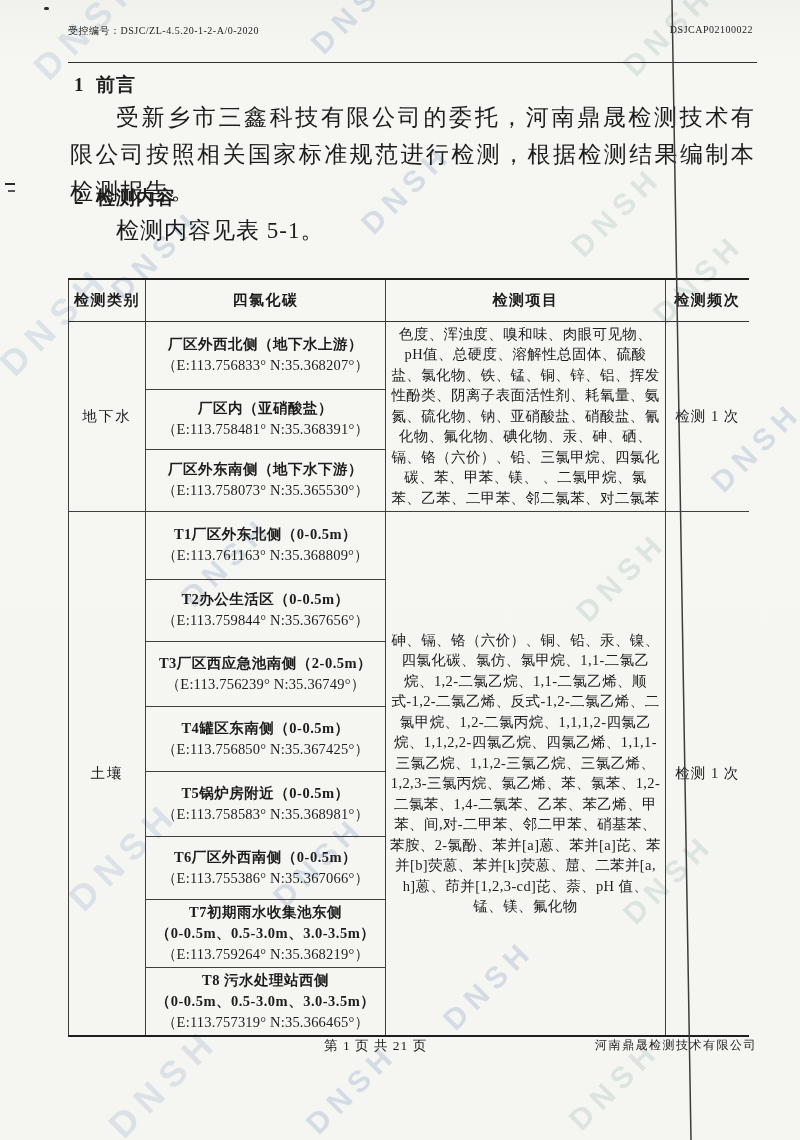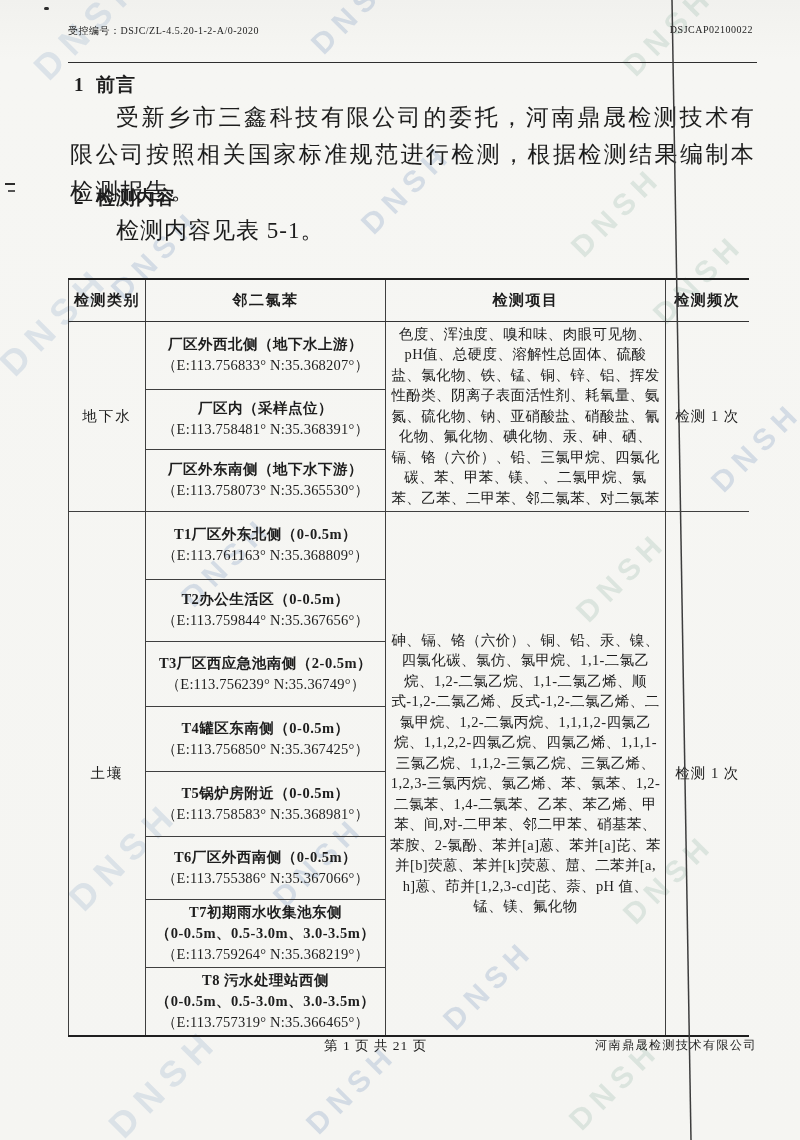--- a/index.html
+++ b/index.html
@@ -106,38 +106,38 @@
     <table class="ct">
       <colgroup>
           <col style="width:77px">
           <col style="width:240px">
           <col style="width:280px">
           <col style="width:83px">
         </colgroup>
       <thead>
         <tr style="height:42px">
           <th>检测类别</th>
-          <th>邻二氯苯</th>
+          <th>四氯化碳</th>
           <th>检测项目</th>
           <th class="no-r">检测频次</th>
         </tr>
       </thead>
       <tbody>
         <tr style="height:68px">
           <td class="cat" rowspan="3">地下水</td>
           <td>
             <div class="pt-name">厂区外西北侧（地下水上游）</div>
             <div class="pt-coord">（E:113.756833° N:35.368207°）</div>
           </td>
           <td class="items" rowspan="3">色度、浑浊度、嗅和味、肉眼可见物、pH值、总硬度、溶解性总固体、硫酸盐、氯化物、铁、锰、铜、锌、铝、挥发性酚类、阴离子表面活性剂、耗氧量、氨氮、硫化物、钠、亚硝酸盐、硝酸盐、氰化物、氟化物、碘化物、汞、砷、硒、镉、铬（六价）、铅、三氯甲烷、四氯化碳、苯、甲苯、镁、 、二氯甲烷、氯苯、乙苯、二甲苯、邻二氯苯、对二氯苯</td>
           <td class="freq no-r" rowspan="3">检测 1 次</td>
         </tr>
         <tr style="height:60px">
           <td>
-            <div class="pt-name">厂区内（采样点位）</div>
+            <div class="pt-name">厂区内（亚硝酸盐）</div>
             <div class="pt-coord">（E:113.758481° N:35.368391°）</div>
           </td>
         </tr>
         <tr style="height:62px">
           <td>
             <div class="pt-name">厂区外东南侧（地下水下游）</div>
             <div class="pt-coord">（E:113.758073° N:35.365530°）</div>
           </td>
         </tr>
 

